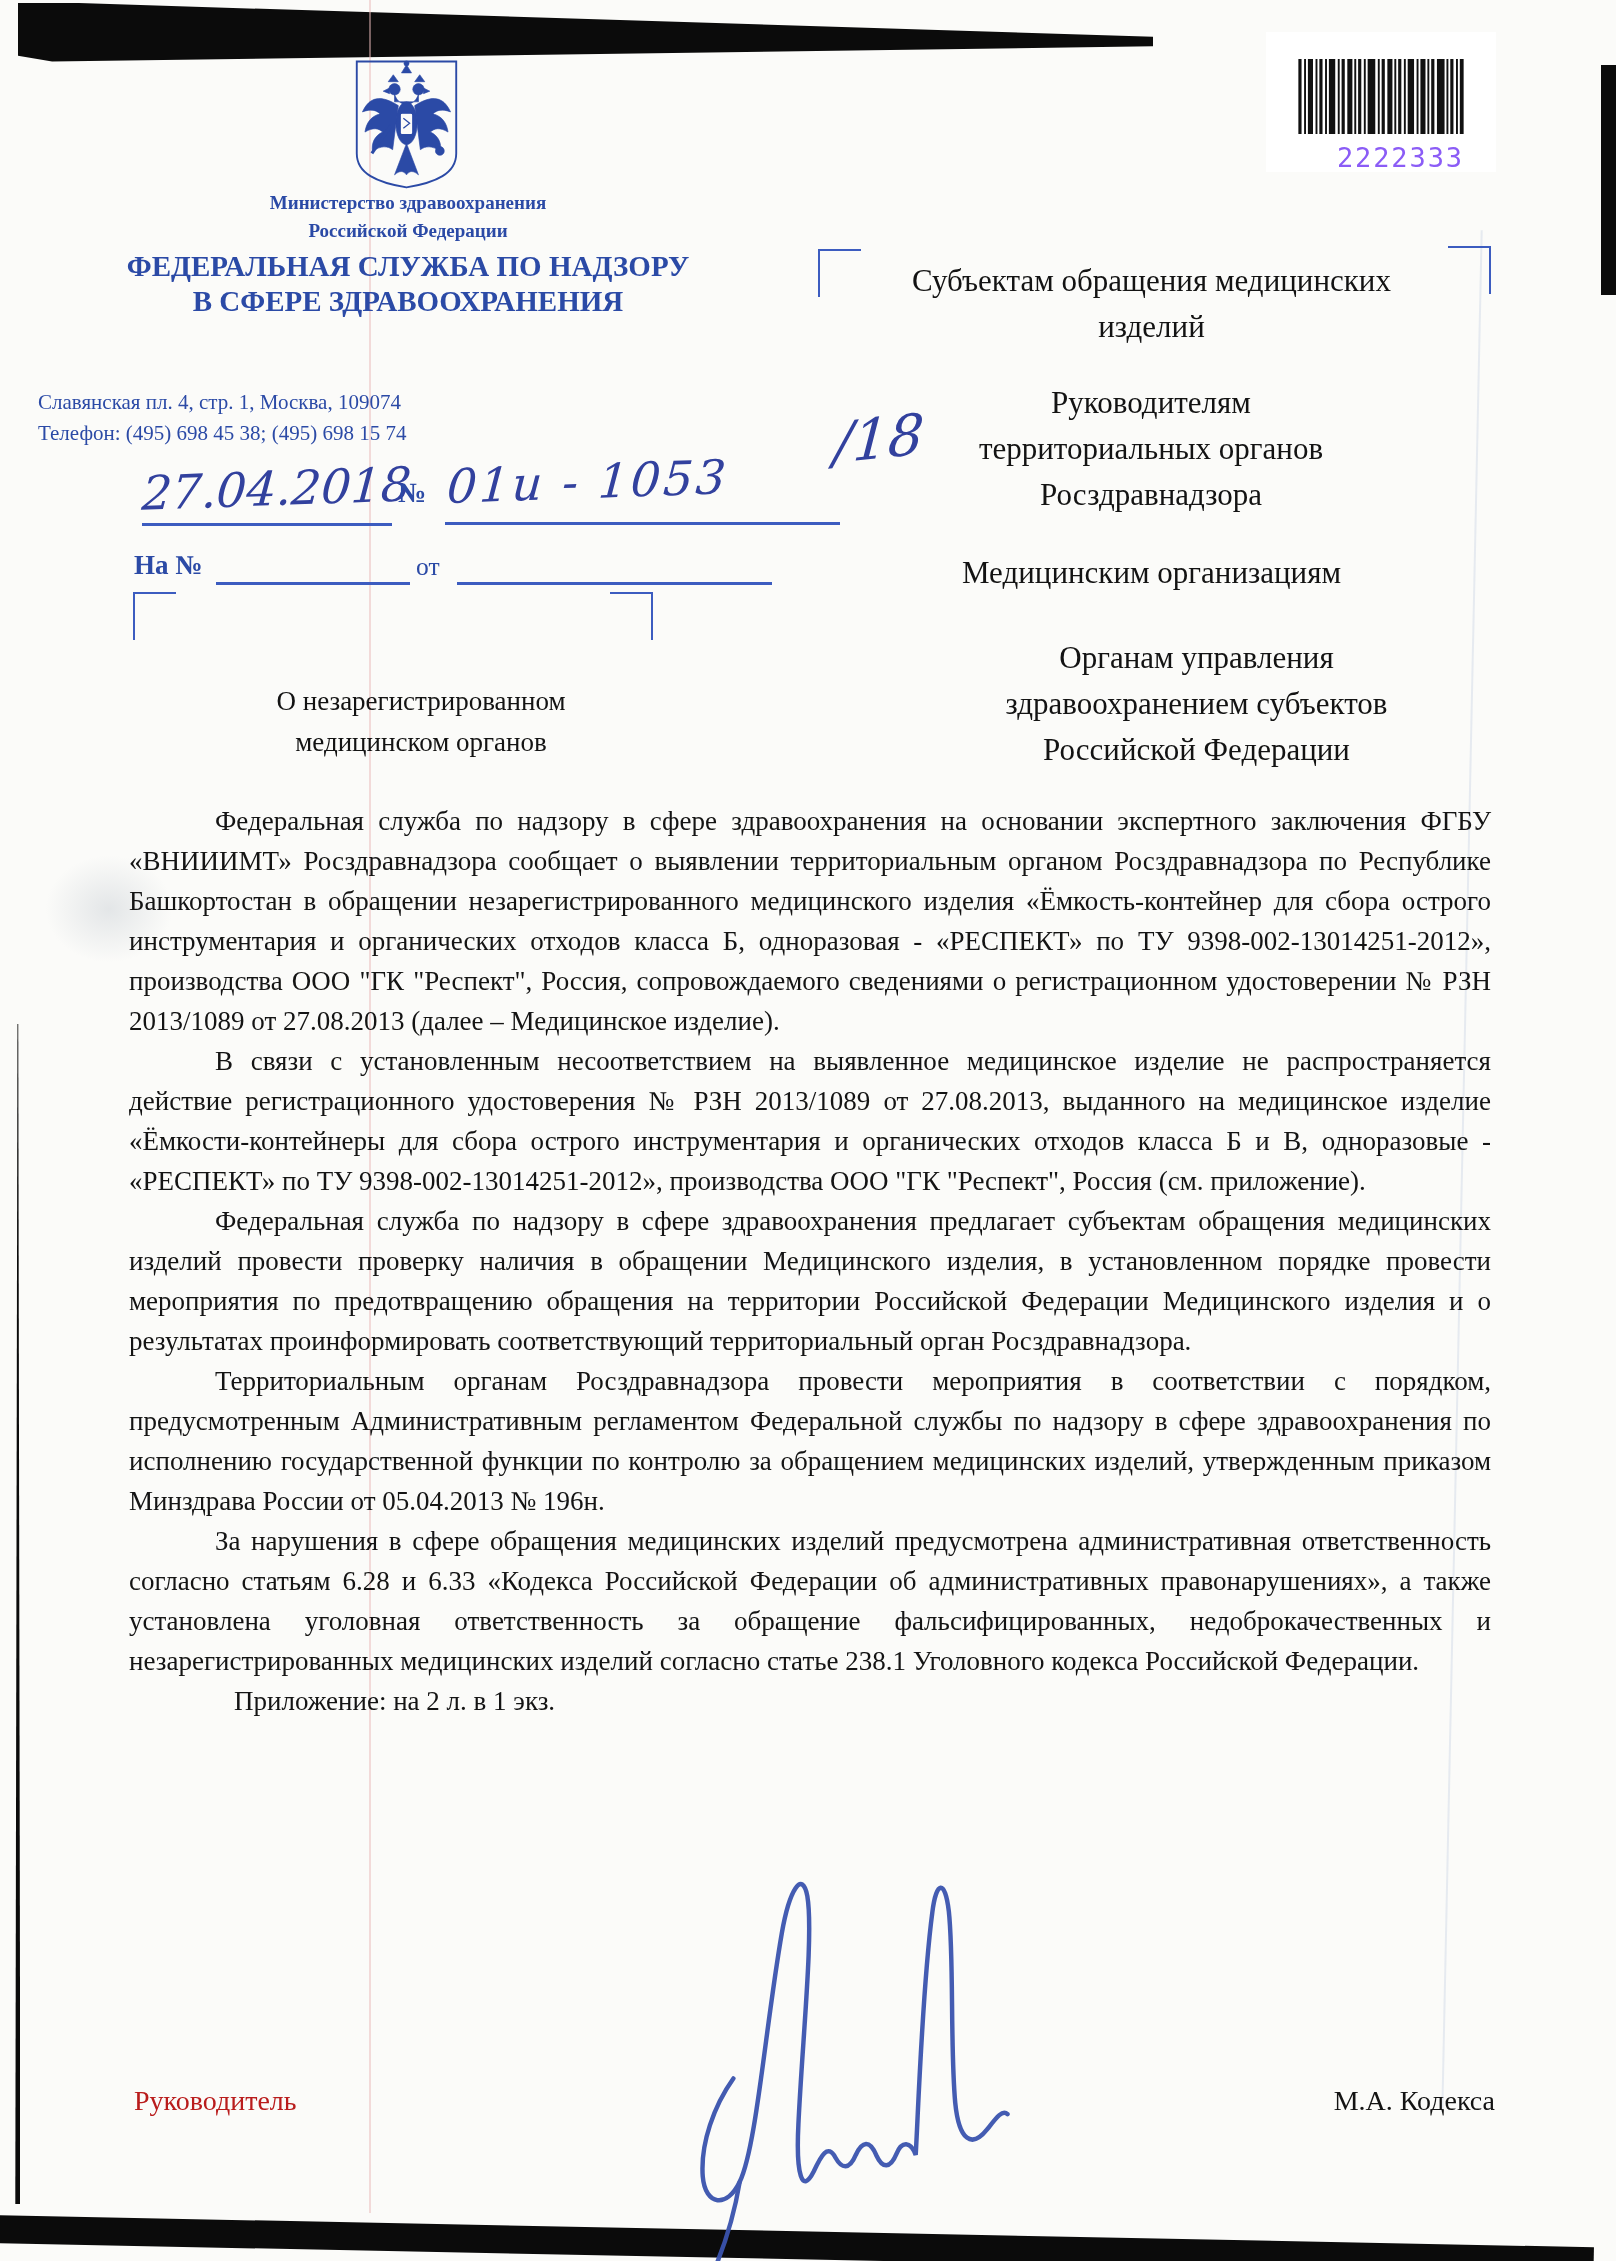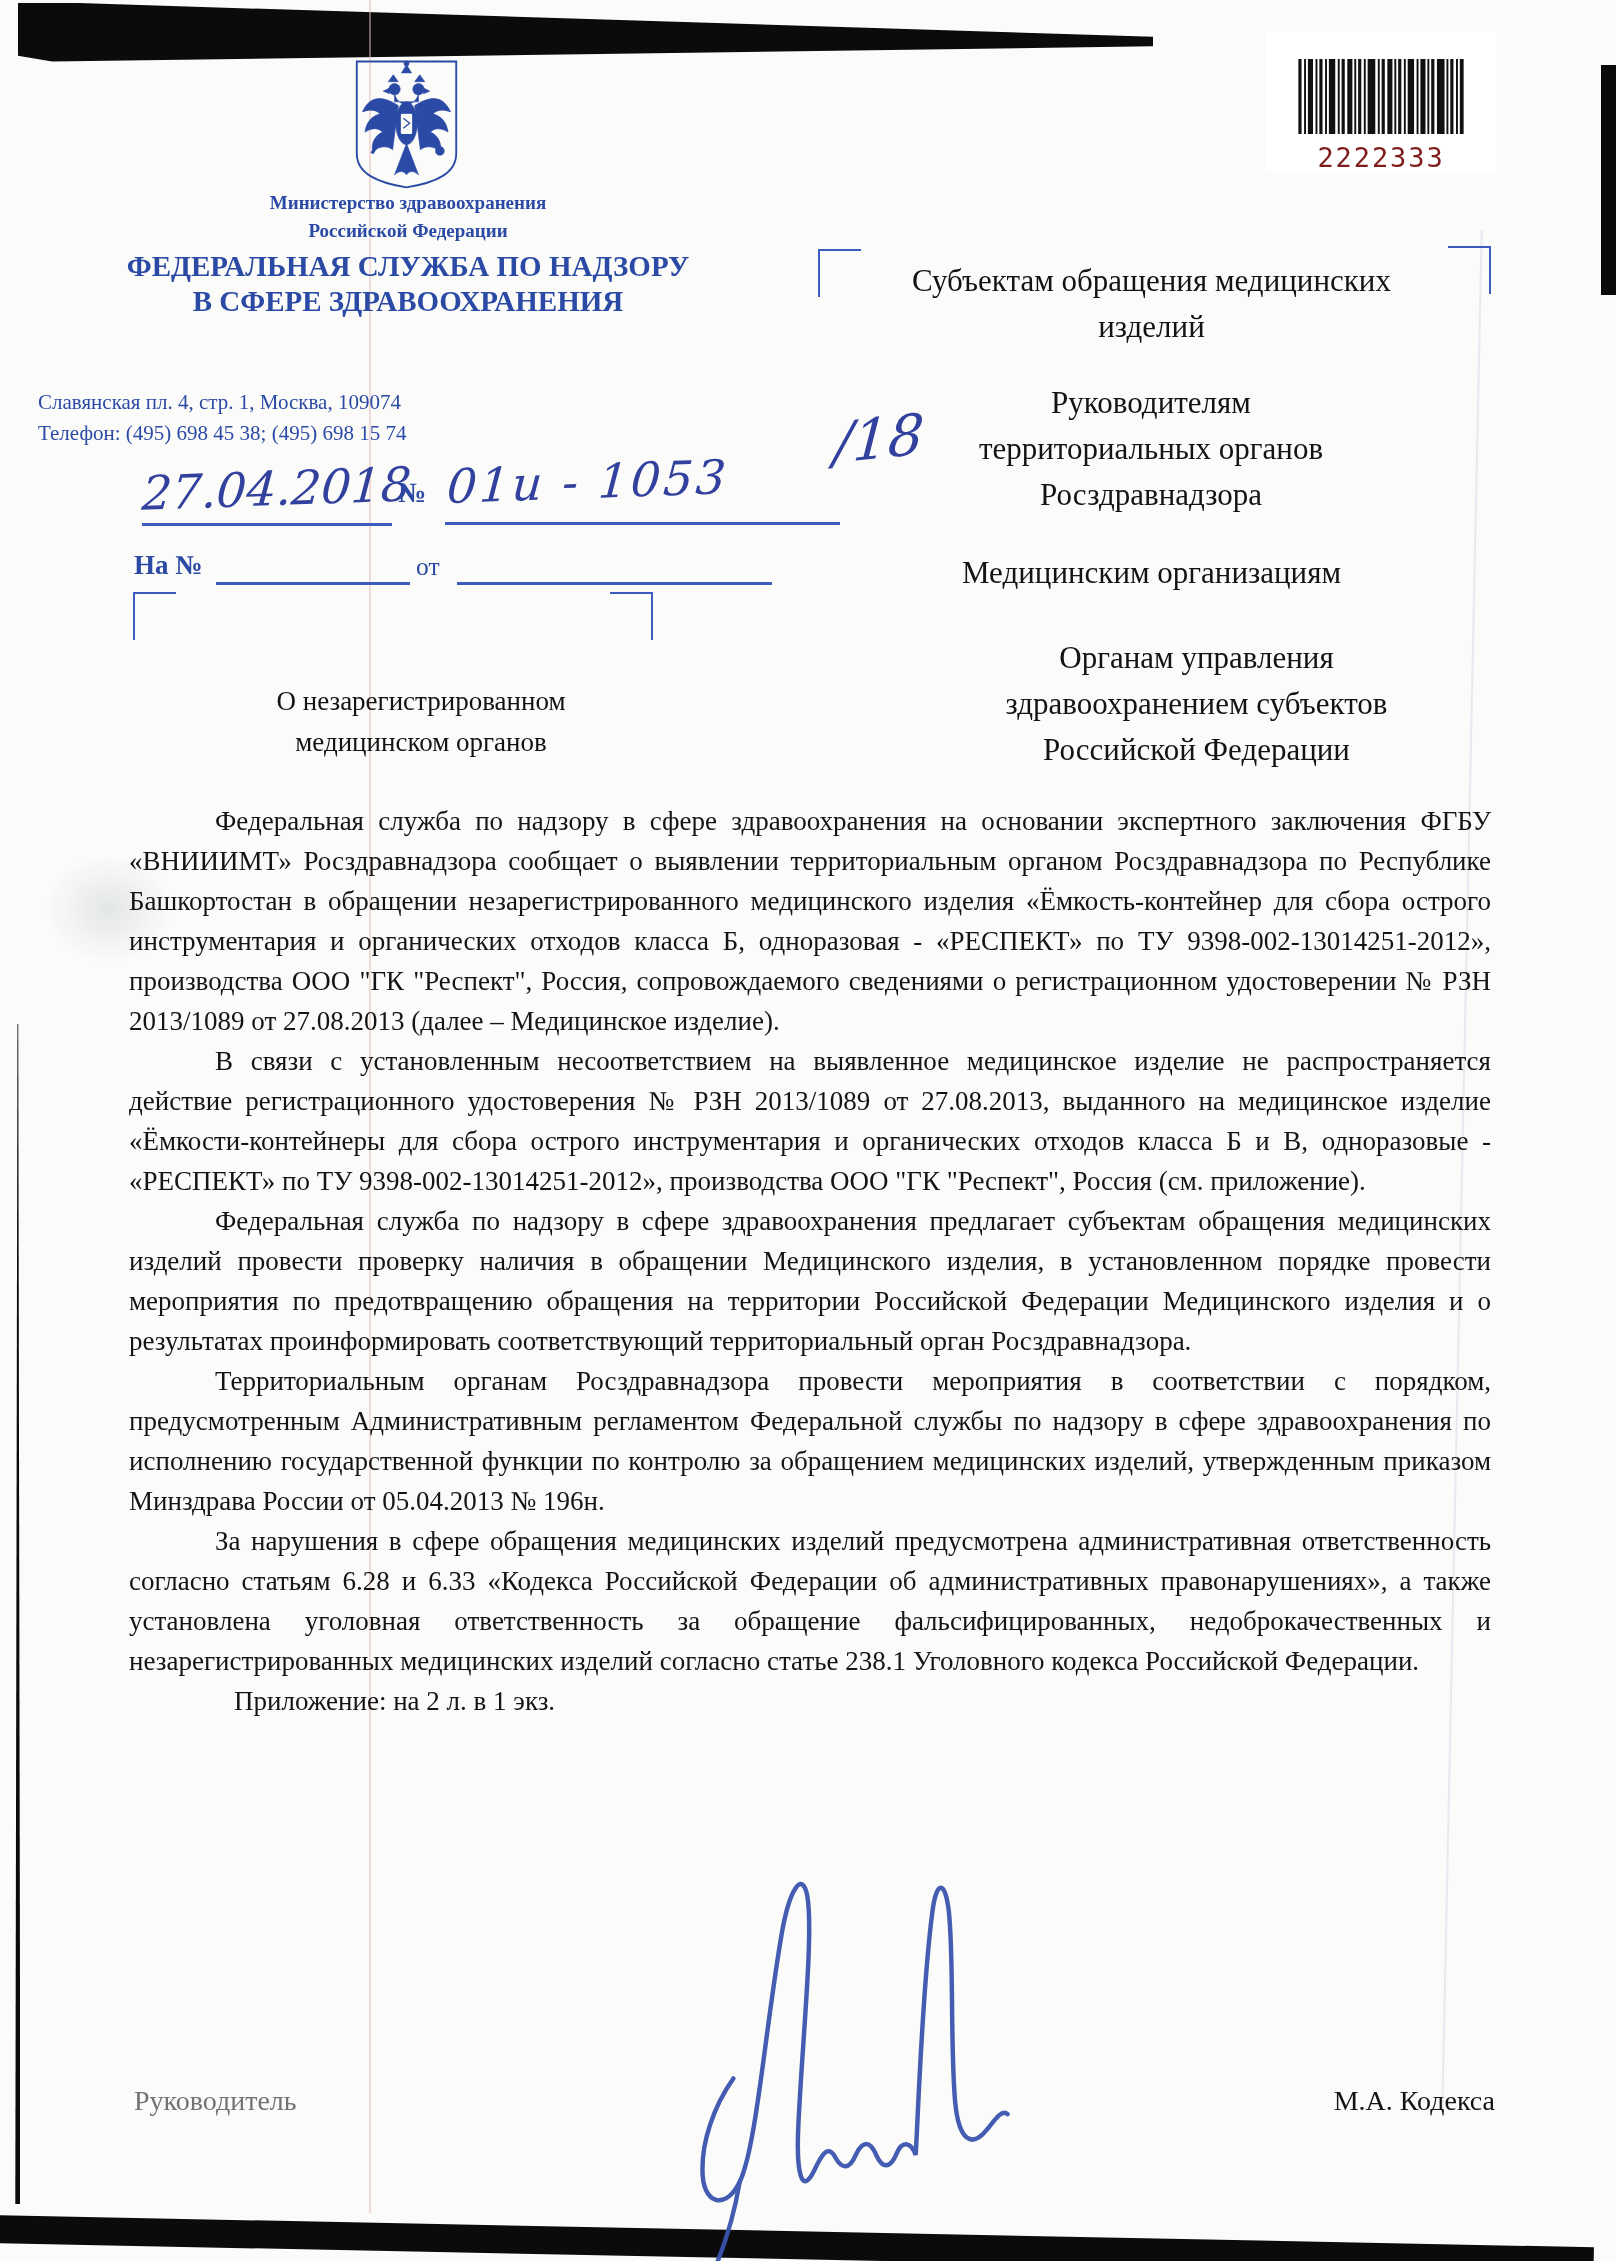--- a/index.html
+++ b/index.html
@@ -50,42 +50,42 @@
   .bk-tl{border-left:2.6px solid #3c5cc0;border-top:2.6px solid #3c5cc0;}
   .bk-tr{border-right:2.6px solid #3c5cc0;border-top:2.6px solid #3c5cc0;}
   .bk-subj-l{left:133px;top:592px;}
   .bk-subj-r{left:610px;top:592px;}
   .bk-addr-l{left:818px;top:249px;}
   .bk-addr-r{left:1448px;top:246px;}
 
   
   .barcode{position:absolute;left:1266px;top:32px;width:230px;height:140px;background:#fff;}
   .barcode svg{position:absolute;left:32px;top:27px;}
-  .barcode-digits{position:absolute;left:32px;top:110px;width:166px;text-align:center;
-                  font-family:"DejaVu Sans Mono", monospace;font-size:27px;letter-spacing:1.9px;color:#7f1d1d;}
+  .barcode-digits{position:absolute;left:32px;top:110px;width:166px;text-align:right;
+                  font-family:"DejaVu Sans Mono", monospace;font-size:27px;letter-spacing:1.9px;color:#8b5cf6;}
 
   
   .recip{position:absolute;text-align:center;font-size:31px;line-height:46px;color:#131313;}
   .r0{left:877px;top:258px;width:549px;}
   .r1{left:947px;top:380px;width:408px;}
   .r2{left:877px;top:550px;width:549px;}
   .r3{left:954px;top:635px;width:485px;}
 
   
   .subject{position:absolute;left:185px;top:681px;width:472px;text-align:center;
            font-size:27px;line-height:41px;color:#131313;}
 
   
   .body-text{position:absolute;left:129px;top:801px;width:1362px;font-size:27px;line-height:40px;
              text-align:justify;color:#141414;}
   .body-text p{margin:0;text-indent:86px;}
   .attachment{text-indent:105px !important;text-align:left;}
 
   
-  .sig-role{position:absolute;left:134px;top:2085px;font-size:28px;color:#737373;}
+  .sig-role{position:absolute;left:134px;top:2085px;font-size:28px;color:#b91c1c;}
   .sig-name{position:absolute;right:122px;top:2085px;font-size:28px;color:#131313;}
   .signature{position:absolute;left:676px;top:1863px;width:357px;height:408px;}
 </style>
 </head>
 <body>
 
 <div class="page">
 
   <div class="scan-top"></div>
   <div class="scan-right"></div>

